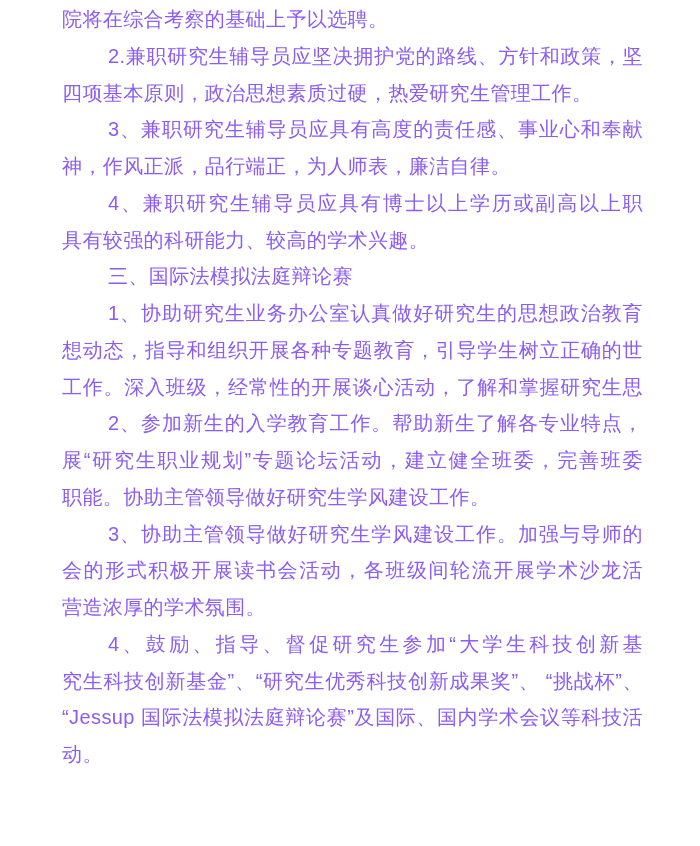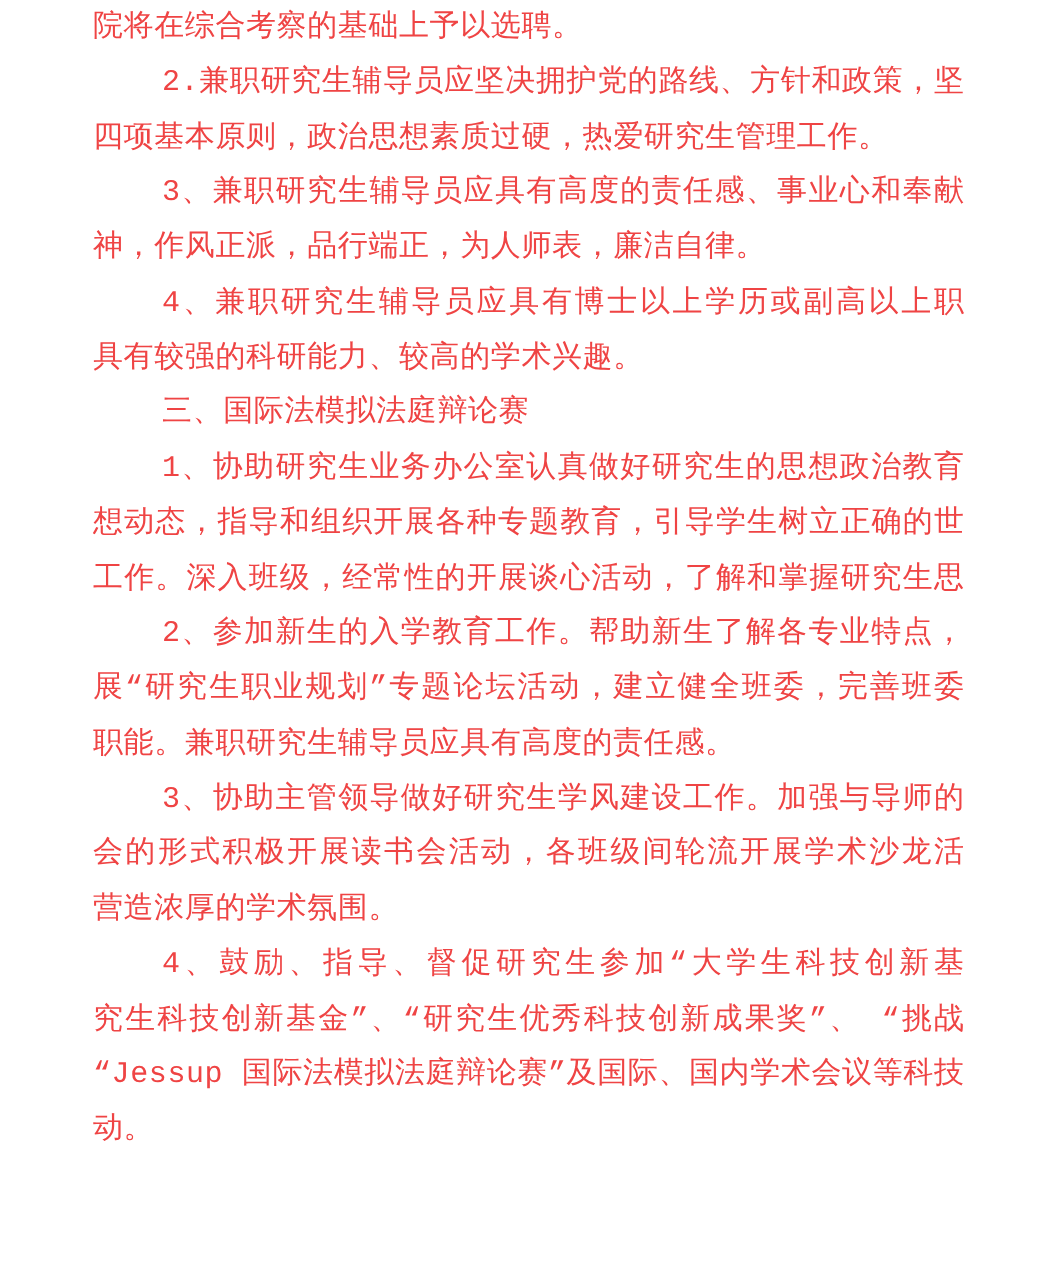--- a/index.html
+++ b/index.html
@@ -14,24 +14,24 @@
     background: #ffffff;
     overflow: hidden;
   }
   .doc {
     position: absolute;
     top: 0;
     left: 0;
     right: 0;
     bottom: 0;
     padding: 1px 57px 0 62px;
-    font-family: Liberation Mono, monospace;
+    font-family: Liberation Sans, sans-serif;
     font-size: 20px;
     line-height: 36.75px;
-    color: #ef4444;
+    color: #8b5cf6;
     letter-spacing: 0.4px;
   }
   .line {
     height: 36.75px;
     white-space: pre-wrap;
     overflow: hidden;
     text-align: left;
   }
   .line.indent {
     text-indent: 46px;
@@ -52,21 +52,21 @@
       <div class="line indent fill">3、兼职研究生辅导员应具有高度的责任感、事业心和奉献精</div>
       <div class="line">神，作风正派，品行端正，为人师表，廉洁自律。</div>
       <div class="line indent fill">4、兼职研究生辅导员应具有博士以上学历或副高以上职称，</div>
       <div class="line">具有较强的科研能力、较高的学术兴趣。</div>
       <div class="line indent">三、国际法模拟法庭辩论赛</div>
       <div class="line indent fill">1、协助研究生业务办公室认真做好研究生的思想政治教育</div>
       <div class="line fill">想动态，指导和组织开展各种专题教育，引导学生树立正确的世</div>
       <div class="line fill">工作。深入班级，经常性的开展谈心活动，了解和掌握研究生思</div>
       <div class="line indent fill">2、参加新生的入学教育工作。帮助新生了解各专业特点，开</div>
       <div class="line fill">展“研究生职业规划”专题论坛活动，建立健全班委，完善班委</div>
-      <div class="line">职能。兼职研究生辅导员应具有高度的责任感。</div>
+      <div class="line">职能。协助主管领导做好研究生学风建设工作。</div>
       <div class="line indent fill">3、协助主管领导做好研究生学风建设工作。加强与导师的联</div>
       <div class="line fill">会的形式积极开展读书会活动，各班级间轮流开展学术沙龙活动，</div>
       <div class="line">营造浓厚的学术氛围。</div>
       <div class="line indent fill">4、鼓励、指导、督促研究生参加“大学生科技创新基金”、“研</div>
       <div class="line fill">究生科技创新基金”、“研究生优秀科技创新成果奖”、 “挑战杯”、</div>
       <div class="line fill">“Jessup 国际法模拟法庭辩论赛”及国际、国内学术会议等科技活</div>
       <div class="line">动。</div>
     </div>
 </div>
 

